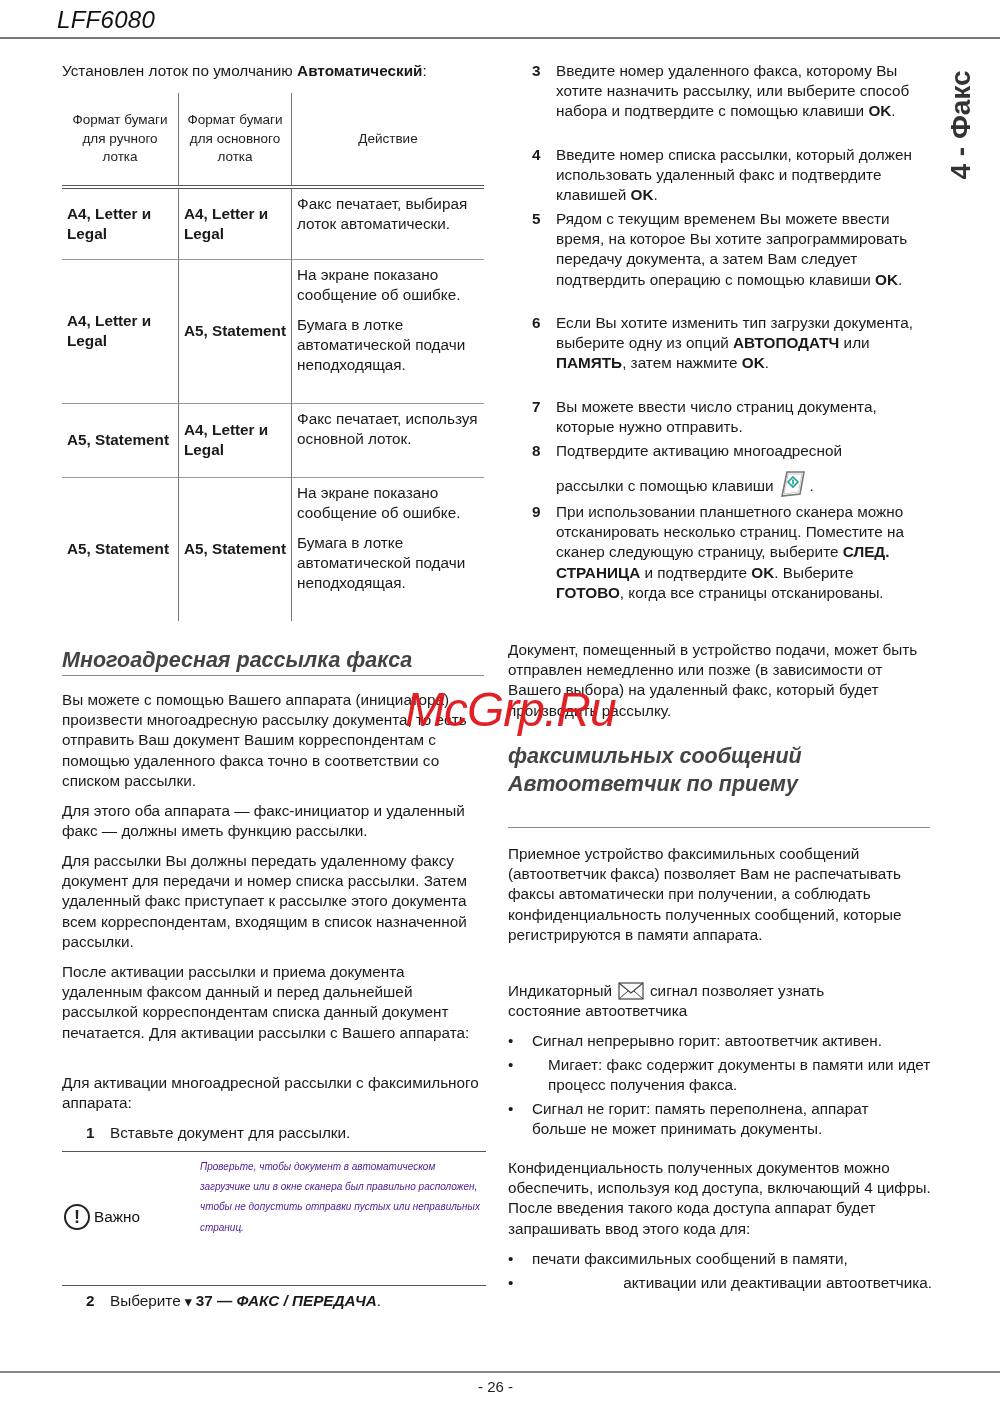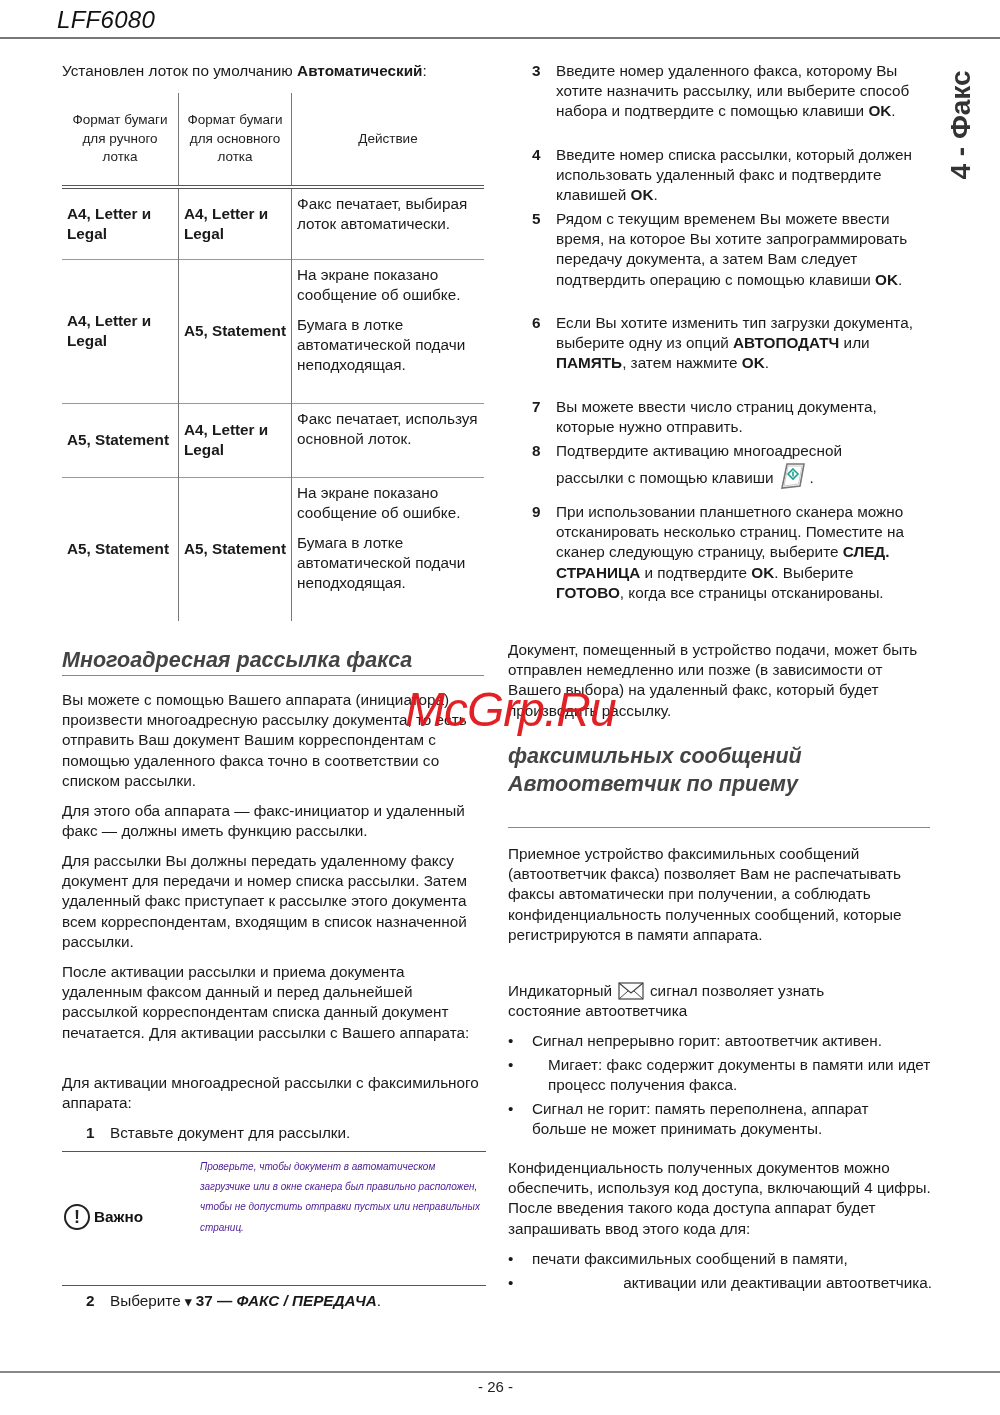--- a/index.html
+++ b/index.html
@@ -114,21 +114,21 @@
 <div class="abs p" style="left:62px; top:1073px; width:426px;">Для активации многоадресной рассылки с факсимильного аппарата:</div>
 
 <div class="step p" style="left:86px; top:1123px; width:400px; height:22px;">
   <span class="n">1</span>
   <span class="t">Вставьте документ для рассылки.</span>
 </div>
 
 <div class="abs note-line" style="left:62px; top:1151px; width:424px;"></div>
 <div class="abs" style="left:64px; top:1204px; display:flex; align-items:center;">
   <div class="warn-circle">!</div>
-  <span style="font-weight:bold; font-size:15.3px; margin-left:4px;">Важно</span>
+  <span style="font-weight:normal; font-size:15.3px; margin-left:4px;">Важно</span>
 </div>
 <div class="abs note-text" style="left:200px; top:1157px; width:286px;">Проверьте, чтобы документ в автоматическом загрузчике или в окне сканера был правильно расположен, чтобы не допустить отправки пустых или неправильных страниц.</div>
 <div class="abs note-line" style="left:62px; top:1285px; width:424px;"></div>
 
 <div class="step p" style="left:86px; top:1291px; width:400px; height:22px;">
   <span class="n">2</span>
   <span class="t"><span>Выберите </span><b style="font-size:13px;">▾</b> <b>37 — </b><b><i>ФАКС / ПЕРЕДАЧА</i></b><span>.</span></span>
 </div>
 
 <div class="step p" style="left:532px; top:61px; width:400px;">
@@ -148,21 +148,21 @@
   <span class="t" style="width:375px;"><span>Если Вы хотите изменить тип загрузки документа, выберите одну из опций </span><b>АВТОПОДАТЧ</b><span> или </span><b>ПАМЯТЬ</b><span>, затем нажмите </span><b>OK</b><span>.</span></span>
 </div>
 <div class="step p" style="left:532px; top:397px; width:400px;">
   <span class="n">7</span>
   <span class="t" style="width:375px;">Вы можете ввести число страниц документа, которые нужно отправить.</span>
 </div>
 <div class="step p" style="left:532px; top:441px; width:400px; height:56px;">
   <span class="n">8</span>
   <span class="t" style="width:375px;">
     <span>Подтвердите активацию многоадресной</span><br>
-    <span style="display:inline-block; margin-top:4px;"><span>рассылки с помощью клавиши</span><span class="start-key"><svg width="28" height="28" viewBox="0 0 28 28">
+    <span style="display:inline-block; margin-top:12px;"><span>рассылки с помощью клавиши</span><span class="start-key"><svg width="28" height="28" viewBox="0 0 28 28">
             <path d="M9 2 L26 2 L22 24 L4 26 Z" fill="#fff" stroke="#777" stroke-width="1.6"></path>
             <path d="M10 4 L24 4 L20.5 22 L6 24 Z" fill="none" stroke="#bbb" stroke-width="0.8"></path>
             <path d="M15 7 L20 12 L15 17 L10 12 Z" fill="none" stroke="#1aa391" stroke-width="1.6"></path>
             <line x1="15" y1="9.5" x2="15" y2="14.5" stroke="#1aa391" stroke-width="1.6"></line>
           </svg></span><span>.</span></span>
   </span>
 </div>
 <div class="step p" style="left:532px; top:502px; width:400px;">
   <span class="n">9</span>
   <span class="t" style="width:360px;"><span>При использовании планшетного сканера можно отсканировать несколько страниц. Поместите на сканер следующую страницу, выберите </span><b>СЛЕД. СТРАНИЦА</b><span> и подтвердите </span><b>OK</b><span>. Выберите </span><b>ГОТОВО</b><span>, когда все страницы отсканированы.</span></span>

